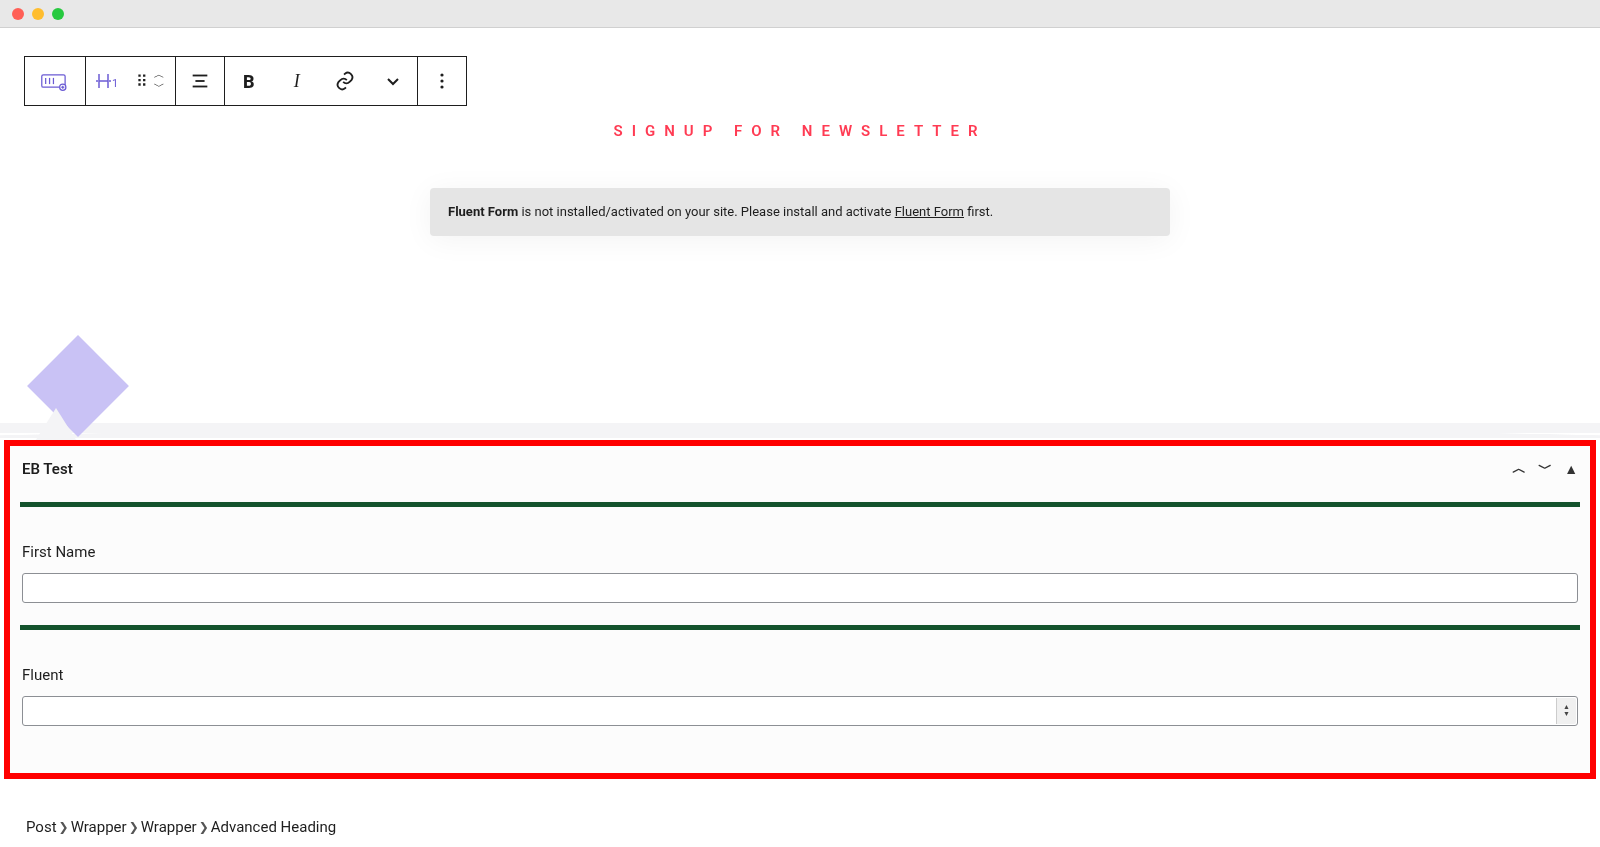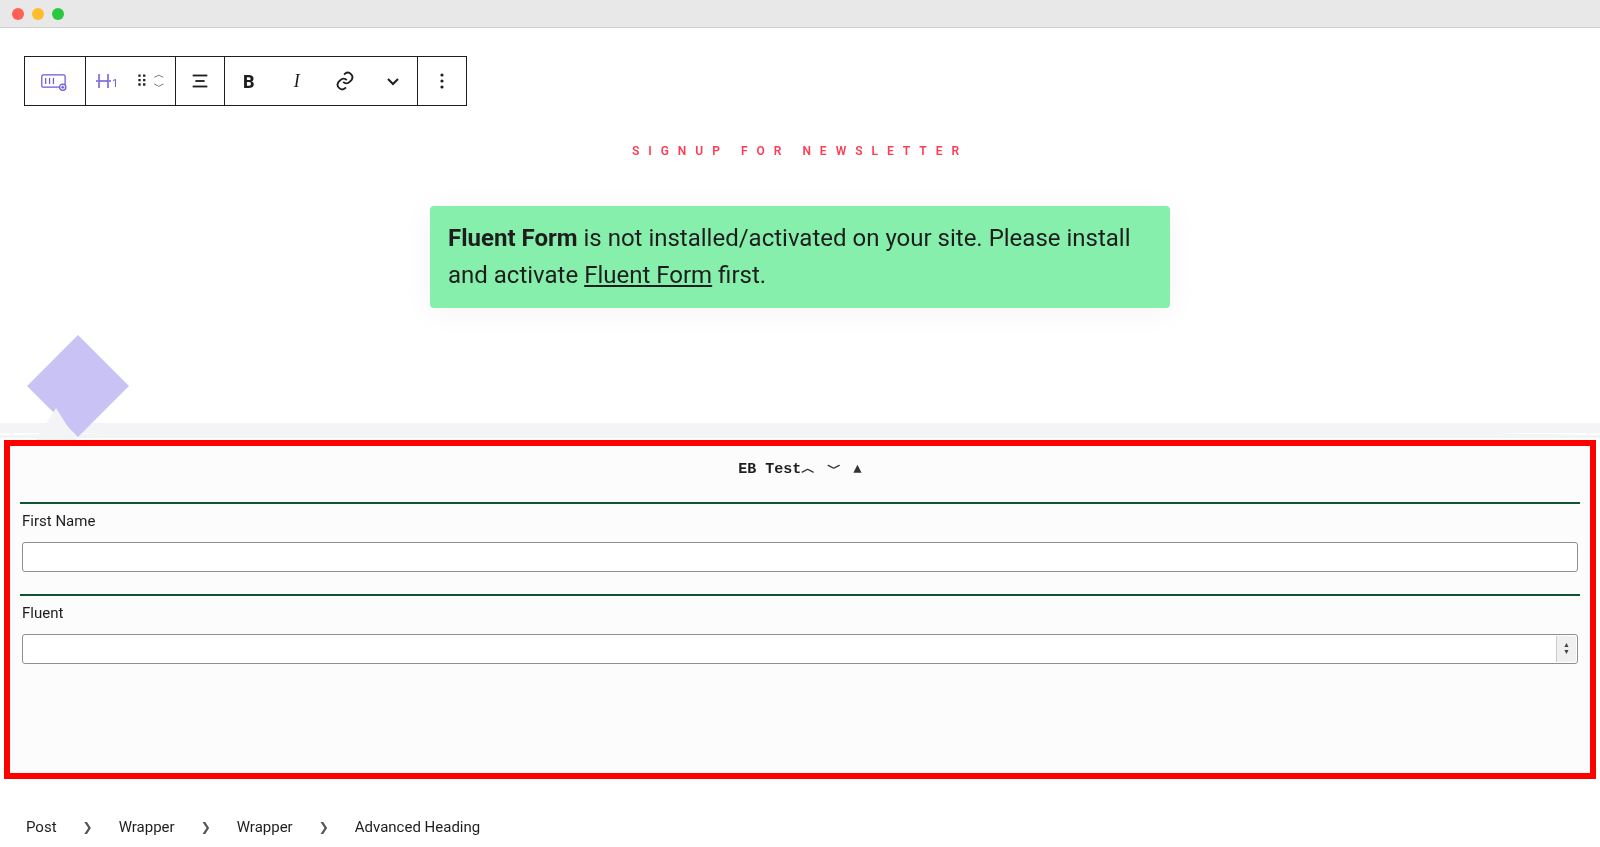--- a/index.html
+++ b/index.html
@@ -21,49 +21,49 @@
   .block-toolbar { display: inline-flex; margin: 8px 0 0 4px; }
   .btb-group { display: flex; align-items: center; border: 1px solid #1e1e1e; background: #fff; }
   .btb-group + .btb-group { border-left: none; }
   .btb-btn { width: 48px; height: 48px; display: flex; align-items: center; justify-content: center; cursor: pointer; font-size: 18px; color: #1e1e1e; }
   .btb-btn.wide { width: 60px; }
   .btb-compound { display: flex; align-items: center; gap: 6px; padding: 0 10px; height: 48px; }
   .updown { display: flex; flex-direction: column; line-height: 10px; font-size: 11px; gap: 2px; }
   .updown span { cursor: pointer; }
 
   
-  .sig-heading { text-align: center; margin-top: 38px; letter-spacing: 9px; font-size: 12px; font-weight: 600; color: #ff3b53; }
-
-  
-  .warn-box { width: 740px; margin: 48px auto 0; background: #86efac; padding: 14px 18px; border-radius: 4px; box-shadow: 0 4px 30px rgba(0,0,0,0.05); font-size: 24px; line-height: 1.55; color: #1e1e1e; }
+  .sig-heading { text-align: center; margin-top: 16px; letter-spacing: 9px; font-size: 15px; font-weight: 600; color: #ff3b53; }
+
+  
+  .warn-box { width: 740px; margin: 48px auto 0; background: #e5e5e5; padding: 14px 18px; border-radius: 4px; box-shadow: 0 4px 30px rgba(0,0,0,0.05); font-size: 13px; line-height: 1.55; color: #1e1e1e; }
   .warn-box b { font-weight: 700; }
   .warn-box a { text-decoration: underline; color: #1e1e1e; cursor: pointer; }
 
   
   .diamond { position: absolute; left: 42px; top: 322px; width: 72px; height: 72px; background: #c9c2f5; transform: rotate(45deg); }
   .triangle-outline { position: absolute; left: 22px; top: 380px; width: 0; height: 0; border-left: 34px solid transparent; border-right: 34px solid transparent; border-bottom: 54px solid #f4f4f6; }
   .wave-band { position: absolute; left: 0; right: 0; top: 370px; height: 40px; background: radial-gradient(ellipse 120% 100% at 50% 130%, #f4f4f6 55%, transparent 56%); }
   .grey-band { position: absolute; left: 0; right: 0; top: 395px; bottom: 0; background: #f4f4f6; }
 
   
   .red-outline { position: absolute; left: 4px; right: 4px; top: 440px; bottom: 68px; border: 6px solid #ff0000; background: #fcfcfc; padding: 14px 10px 8px; overflow: hidden; }
-  .panel-header { display: flex; align-items: center; justify-content: center; font-size: 15px; font-weight: 600; color: #1e1e1e; margin-bottom: 24px; padding: 0 2px; font-family: Liberation Mono, monospace; }
+  .panel-header { display: flex; align-items: center; justify-content: space-between; font-size: 15px; font-weight: 600; color: #1e1e1e; margin-bottom: 24px; padding: 0 2px; }
   .panel-ctrls { display: flex; gap: 12px; align-items: center; }
   .panel-ctrls span { font-size: 14px; cursor: pointer; color: #333; }
   .faded { color: #aaa; }
 
-  .field-row { border-top: 2px solid #14532d; padding: 8px 2px 22px; }
+  .field-row { border-top: 5px solid #14532d; padding: 36px 2px 22px; }
   .field-row:first-of-type { border-top: none; }
   .field-label { font-size: 15px; color: #1e1e1e; margin-bottom: 12px; }
   .field-input { width: 100%; height: 30px; border: 1px solid #8c8f94; border-radius: 3px; background: #fff; padding: 0 8px; font-size: 14px; }
   .field-select { width: 100%; height: 30px; border: 1px solid #8c8f94; border-radius: 3px; background: #fff; position: relative; }
   .select-knob { position: absolute; right: 1px; top: 1px; bottom: 1px; width: 20px; background: #f0f0f0; border-left: 1px solid #ccc; display: flex; flex-direction: column; align-items: center; justify-content: center; font-size: 7px; line-height: 7px; color: #444; border-radius: 0 2px 2px 0; }
 
   
-  .breadcrumbs { position: absolute; left: 0; right: 0; bottom: 0; height: 40px; display: flex; align-items: center; padding: 0 26px; gap: 26px; font-size: 15px; color: #1e1e1e; background: #fff; }
+  .breadcrumbs { position: absolute; left: 0; right: 0; bottom: 0; height: 40px; display: flex; align-items: center; padding: 0 26px; gap: 2px; font-size: 15px; color: #1e1e1e; background: #fff; }
   .bc-sep { color: #555; font-size: 12px; }
   .bc-item { cursor: pointer; }
 
   
   .block-icon svg { width: 28px; height: 20px; }
   .align-icon svg, .link-icon svg { width: 22px; height: 22px; }
 </style>
 </head>
 <body>
 

